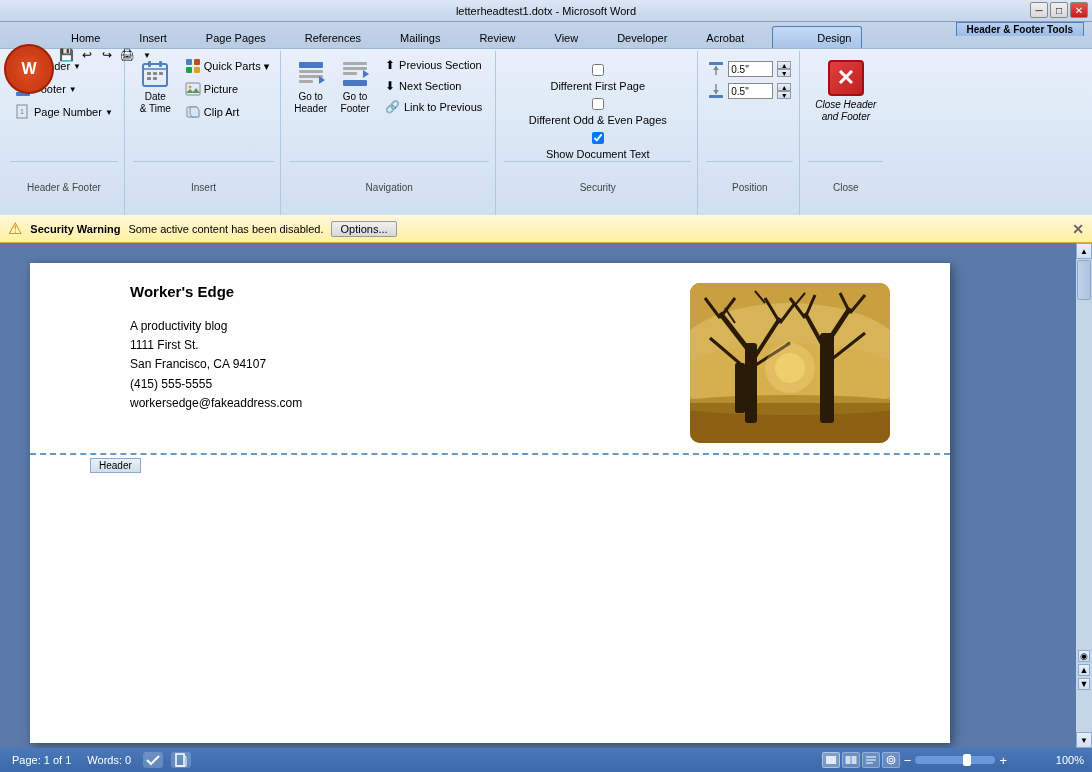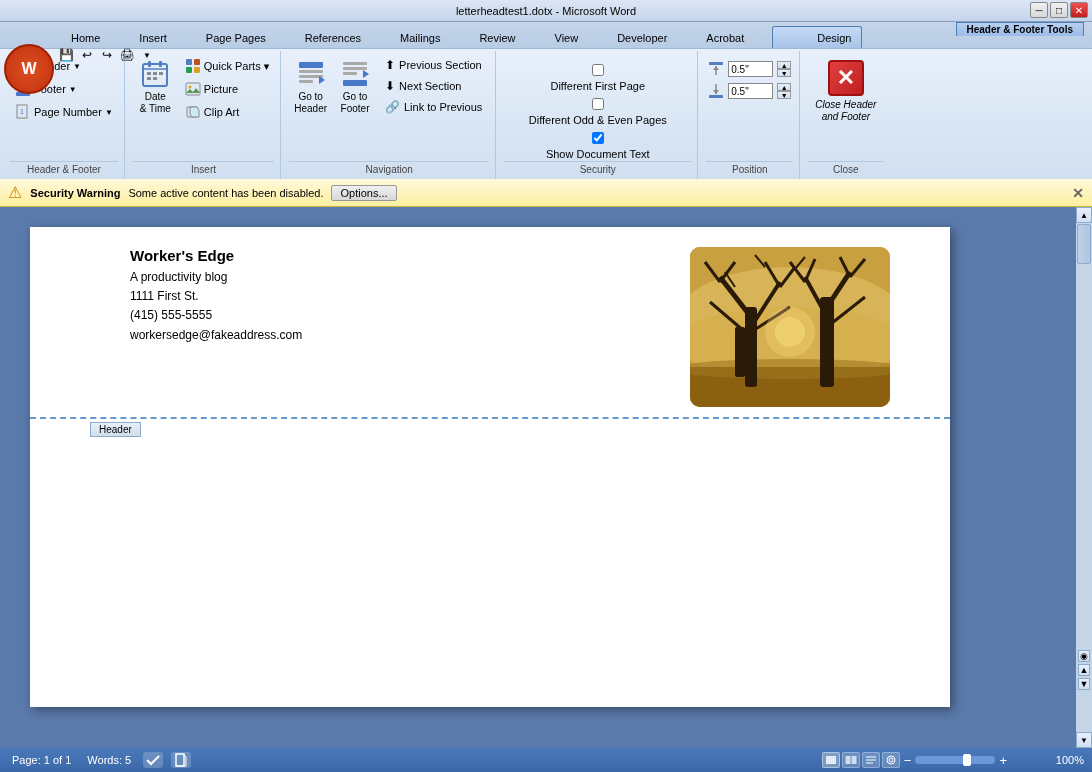--- a/index.html
+++ b/index.html
@@ -91,21 +91,21 @@
       flex-direction: row;
       gap: 2px;
       flex: 1;
       align-items: flex-start;
       padding-top: 2px;
     }
     .ribbon-group-label {
       font-size: 10px;
       color: #444;
       text-align: center;
-      padding: 2px 0;
+      padding: 20px 0;
       border-top: 1px solid #b0c8e0;
       width: 100%;
       margin-top: auto;
     }
 
     .ribbon-btn {
       display: flex;
       flex-direction: column;
       align-items: center;
       cursor: pointer;
@@ -244,21 +244,21 @@
       align-items: flex-start;
       min-height: 160px;
       border-bottom: 2px dashed #6699cc;
     }
     .doc-header-text {
       flex: 1;
     }
     .doc-company-name {
       font-size: 15px;
       font-weight: bold;
-      margin-bottom: 4px;
+      margin-bottom: 17px;
     }
     .doc-address-line {
       font-size: 12px;
       line-height: 1.6;
     }
     .doc-header-image {
       width: 200px;
       height: 160px;
       background: linear-gradient(135deg, #8B6914 0%, #c4921a 20%, #e8c060 40%, #f0d080 50%, #c49020 60%, #8B6914 80%);
       border-radius: 10px;
@@ -769,20 +769,21 @@
   <div class="doc-container">
     <div class="doc-scroll-area">
 
       <div class="doc-page">
 
         <div class="doc-header-area" style="position:relative;">
           <div class="doc-header-text">
             <div class="doc-company-name">Worker's Edge</div>
             <div class="doc-address-line">A productivity blog</div>
             <div class="doc-address-line">1111 First St.</div>
+            <div class="doc-address-line">San Francisco, CA 94107</div>
             <div class="doc-address-line">(415) 555-5555</div>
             <div class="doc-address-line">workersedge@fakeaddress.com</div>
           </div>
 
           <div class="doc-header-image">
             <svg class="tree-svg" viewBox="0 0 200 160" xmlns="http://www.w3.org/2000/svg">
 
               <rect width="200" height="160" fill="#c8a040"></rect>
 
               <ellipse cx="100" cy="80" rx="120" ry="60" fill="#e8c870" opacity="0.5"></ellipse>
@@ -841,21 +842,21 @@
       </div>
       <div class="scrollbar-btn">▼</div>
     </div>
   </div>
 
   <div class="statusbar">
     <div class="statusbar-item">
       <span>Page: 1 of 1</span>
     </div>
     <div class="statusbar-item">
-      <span>Words: 5</span>
+      <span>Words: 0</span>
     </div>
     <div style="width:20px;height:16px;background:rgba(255,255,255,0.2);border-radius:3px;display:flex;align-items:center;justify-content:center;">
       <svg width="14" height="12" viewBox="0 0 14 12">
           <polyline points="1,6 5,10 13,2" fill="none" stroke="white" stroke-width="2"></polyline>
         </svg>
     </div>
     <div style="width:20px;height:16px;background:rgba(255,255,255,0.2);border-radius:3px;display:flex;align-items:center;justify-content:center;">
       <svg width="12" height="14" viewBox="0 0 12 14">
           <rect x="1" y="1" width="8" height="12" fill="none" stroke="white" stroke-width="1.5"></rect>
           <polyline points="8,1 11,4 11,13 1,13" fill="none" stroke="white" stroke-width="1"></polyline>

